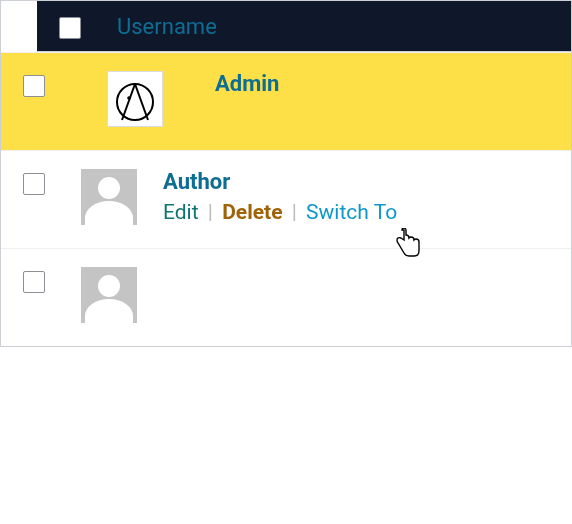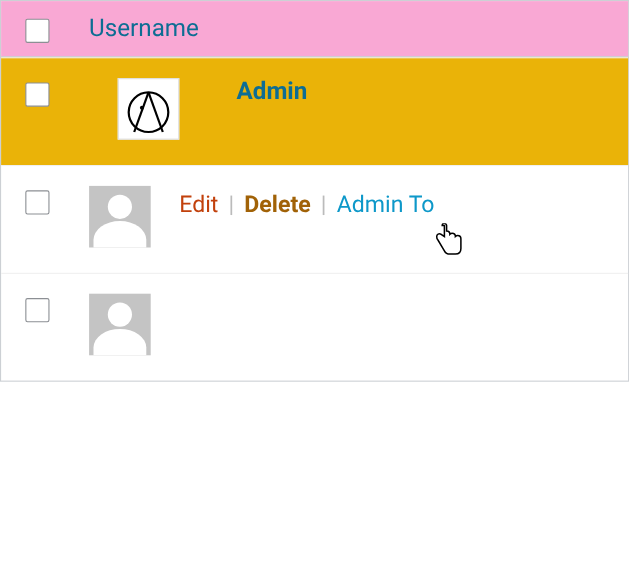--- a/index.html
+++ b/index.html
@@ -12,31 +12,32 @@
   .table {
     width: 100%;
     border: 1px solid #ccd0d4;
     border-collapse: collapse;
   }
   .header-row {
     border-bottom: 1px solid #ccd0d4;
     display: flex;
     align-items: center;
     padding: 12px 0 12px 22px;
-    background: #f9a8d4;
+    background: #0f172a;
+    margin-left: 36px;
   }
   .row {
     display: flex;
     align-items: flex-start;
     padding: 18px 0 18px 22px;
     border-top: 1px solid #f0f0f0;
     min-height: 98px;
   }
   .row.hovered {
-    background: #eab308;
+    background: #fde047;
     gap: 26px;
   }
   .col-check {
     width: 58px;
     display: flex;
     align-items: flex-start;
     padding-top: 4px;
   }
   .col-avatar {
     width: 82px;
@@ -116,21 +117,21 @@
   .row-actions {
     margin-top: 6px;
     font-size: 21px;
     color: #ccc;
     position: relative;
   }
   .row-actions a {
     text-decoration: none;
     cursor: pointer;
   }
-  .action-edit { color: #c2410c; }
+  .action-edit { color: #0f766e; }
   .action-delete { color: #a16207; font-weight: bold; }
   .action-switch { color: #0d98c9; }
   .sep { color: #bbb; padding: 0 4px; }
   .cursor-hand {
     position: absolute;
     left: 232px;
     top: 28px;
     width: 26px;
     height: 30px;
     pointer-events: none;
@@ -170,26 +171,27 @@
   </div>
 
   <div class="row">
     <div class="col-check">
       <input type="checkbox" style="">
     </div>
     <div class="col-avatar">
       <div class="avatar"></div>
     </div>
     <div class="col-main">
+      <a class="username-link">Author</a>
       <div class="row-actions">
         <a class="action-edit">Edit</a>
         <span class="sep">|</span>
         <a class="action-delete">Delete</a>
         <span class="sep">|</span>
-        <a class="action-switch">Admin To</a>
+        <a class="action-switch">Switch To</a>
         <span class="cursor-hand">
           <svg viewBox="0 0 26 30">
             <path d="M9 2 v10 l-3 -2 c-2 -1 -4 0 -4 2 c0 1 0 2 1 3 l6 10 c1 2 3 3 5 3 h5 c3 0 5 -2 5 -5 v-9 c0 -2 -1 -3 -3 -3 c-1 0 -1 0 -2 1 c0 -2 -1 -3 -3 -3 c-1 0 -1 0 -2 1 c0 -2 -1 -3 -3 -3 V2 c0 -1 -1 -2 -2 -2 s-2 1 -2 2 z" fill="#fff" stroke="#000" stroke-width="1.4"></path>
           </svg>
         </span>
       </div>
     </div>
   </div>
 
   <div class="row">

